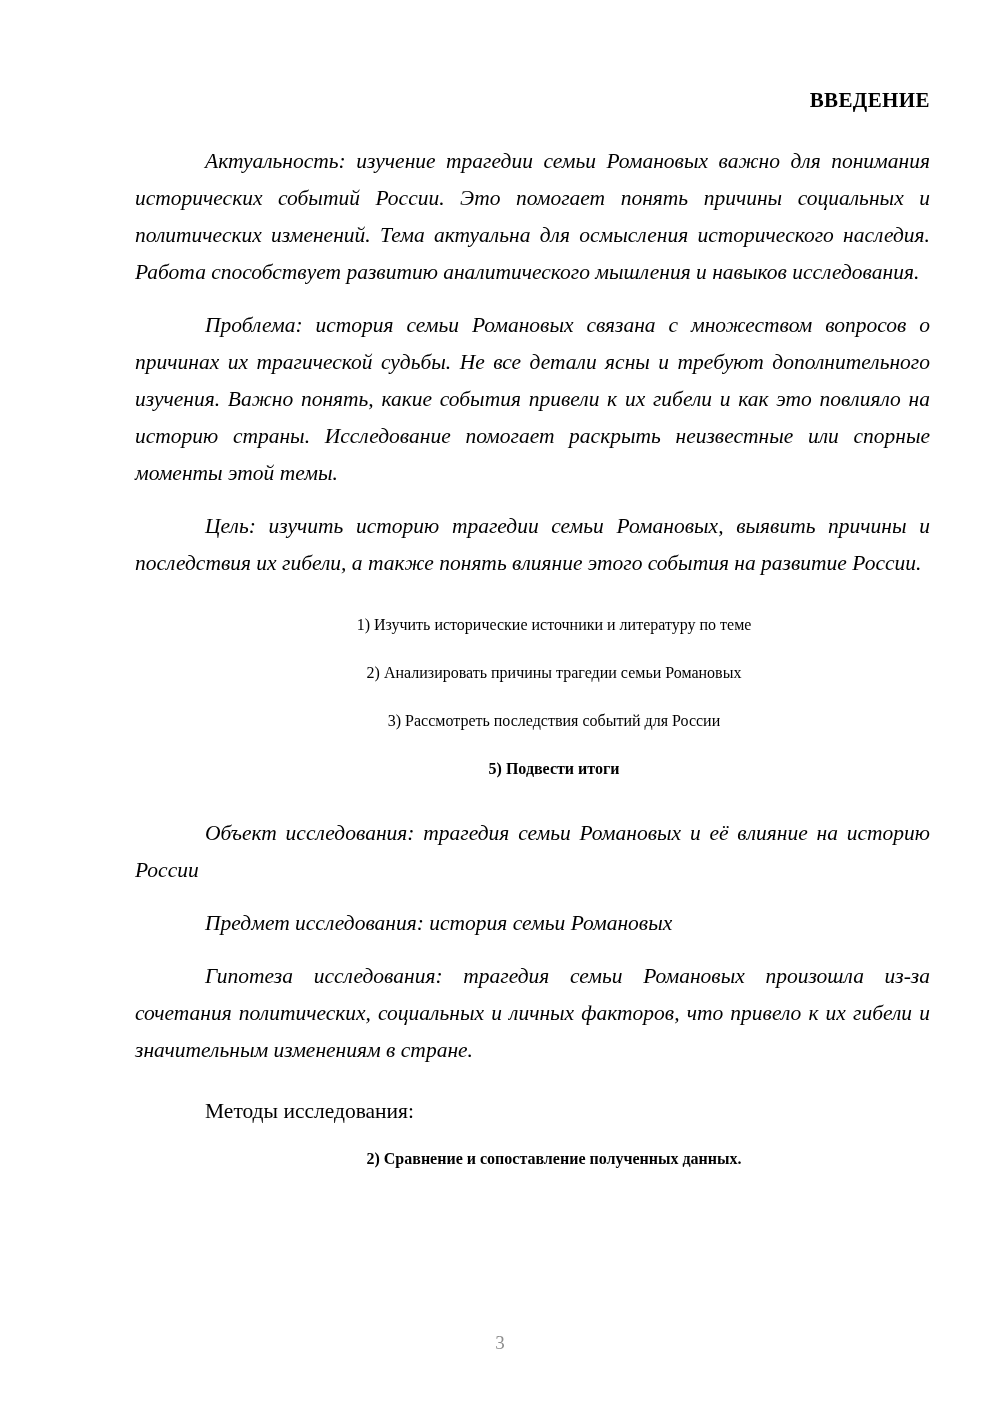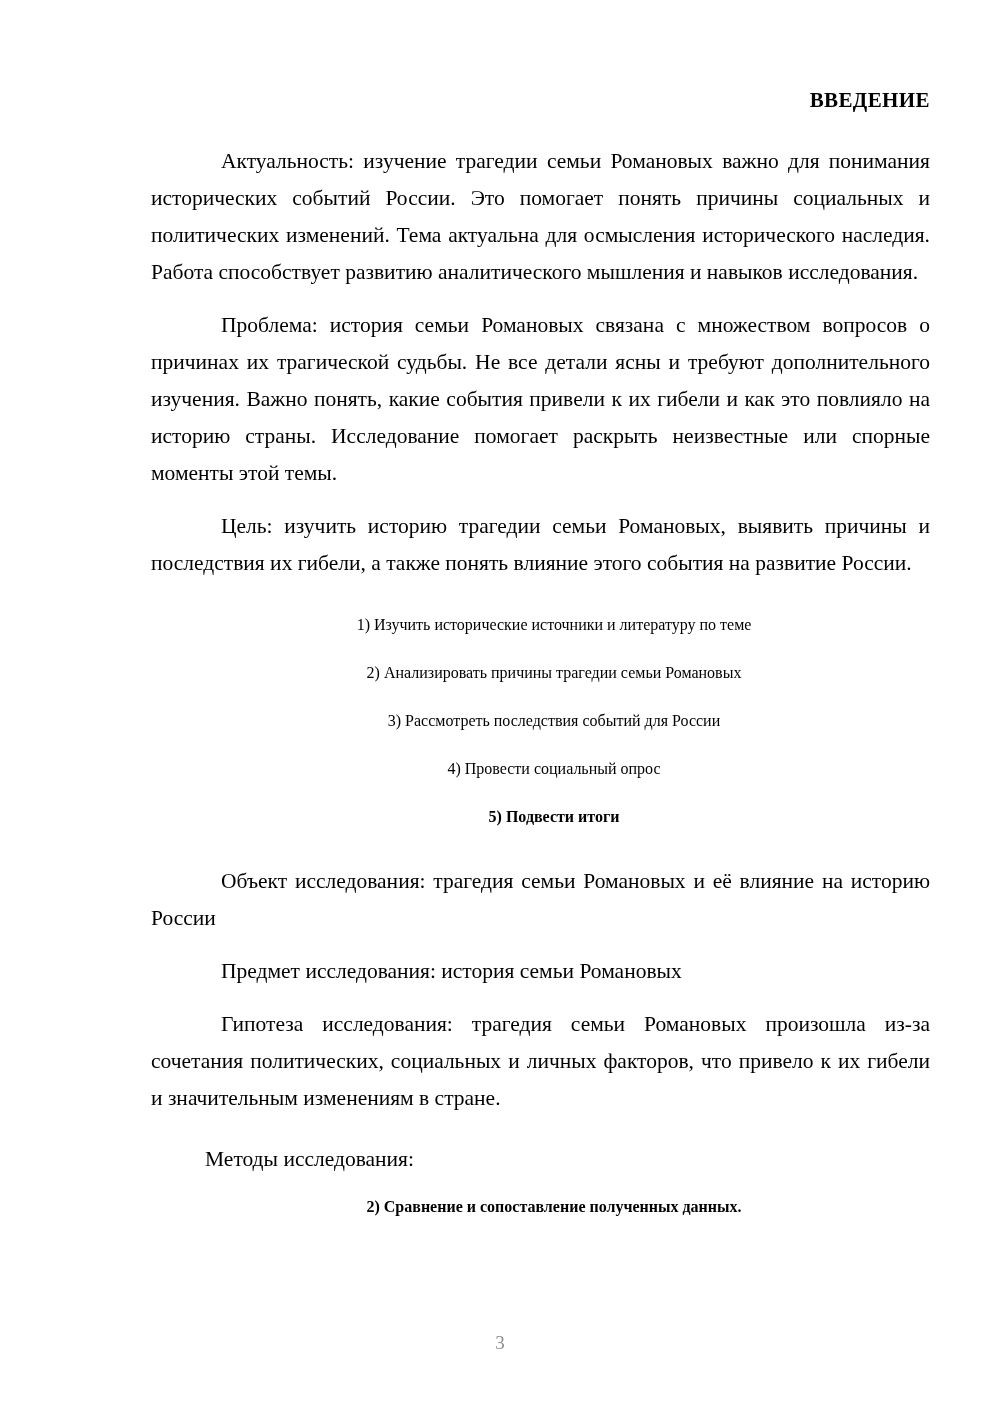--- a/index.html
+++ b/index.html
@@ -36,22 +36,23 @@
     margin: 0 0 30px 0;
     line-height: 1.2;
   }
 
   .para {
     font-size: 21.5px;
     line-height: 37px;
     text-align: justify;
     text-justify: inter-word;
     text-indent: 70px;
-    margin: 0 0 16px 16px;
+    margin: 0 0 16px 0;
     hyphens: none;
+    font-style: italic;
   }
 
   .para:last-of-type {
     margin-bottom: 0;
   }
 
   .lead-in {
     text-indent: 70px;
     font-size: 21.5px;
     line-height: 37px;
@@ -108,21 +109,20 @@
 
     <p class="para">Цель: изучить историю трагедии семьи Романовых, выявить причины и последствия их гибели, а также понять влияние этого события на развитие России.</p>
 
     <div class="block-gap-sm"></div>
 
 
     <ul class="list">
       <li class="list-item">1) Изучить исторические источники и литературу по теме</li>
       <li class="list-item">2) Анализировать причины трагедии семьи Романовых</li>
       <li class="list-item">3) Рассмотреть последствия событий для России</li>
-      <li class="list-item">4) Провести социальный опрос</li>
       <li class="list-item">5) Подвести итоги</li>
     </ul>
 
     <div class="block-gap-md"></div>
 
     <p class="para">Объект исследования: трагедия семьи Романовых и её влияние на историю России</p>
 
     <p class="para">Предмет исследования: история семьи Романовых</p>
 
     <p class="para">Гипотеза исследования: трагедия семьи Романовых произошла из-за сочетания политических, социальных и личных факторов, что привело к их гибели и значительным изменениям в стране.</p>

